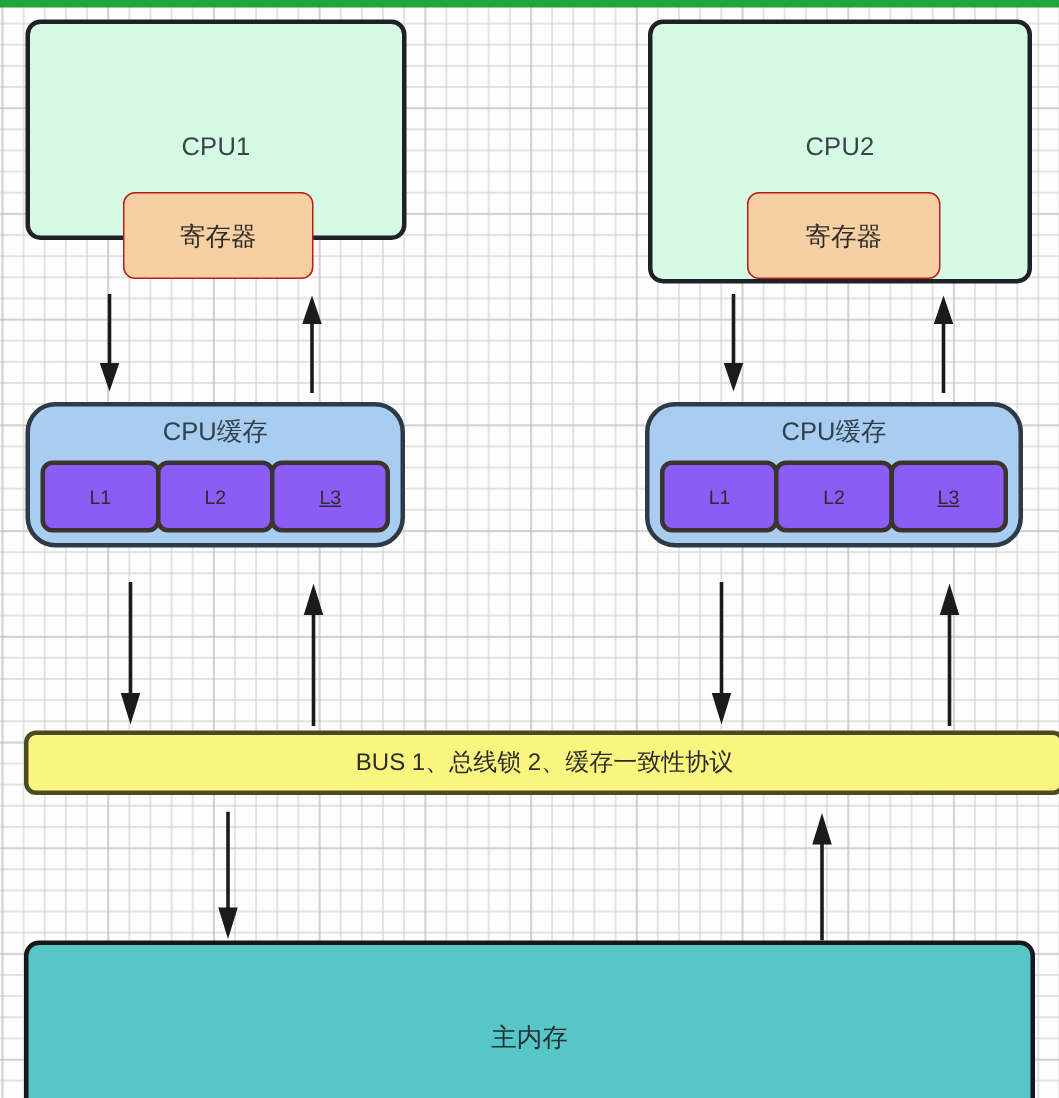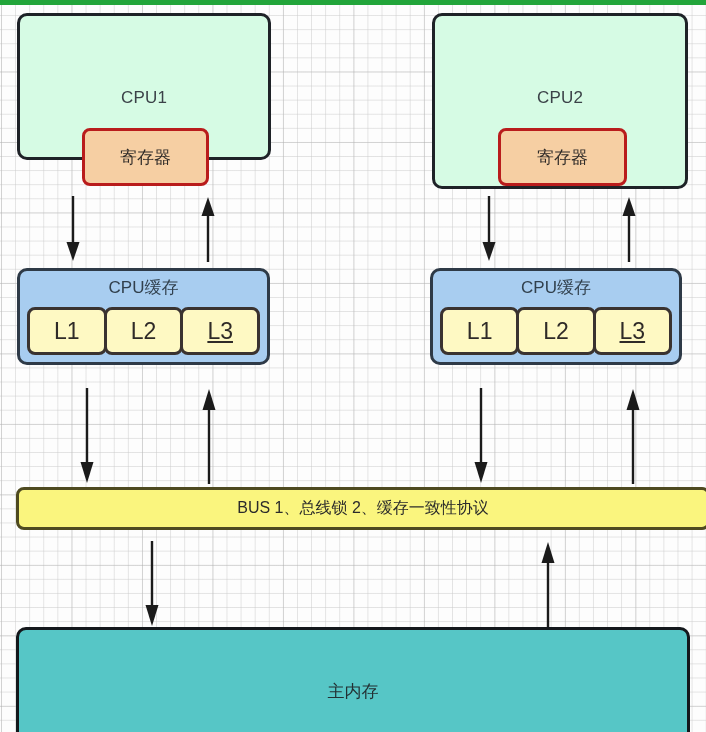--- a/index.html
+++ b/index.html
@@ -70,33 +70,33 @@
     text-align: center;
     font-size: 17px;
     color: #3b4248;
     letter-spacing: 0.2px;
   }
 
   .register-box {
     position: absolute;
     box-sizing: border-box;
     background: #f6cfa3;
-    border: 3px solid #b91c1c;
+    border: 1px solid #b91c1c;
     border-radius: 8px;
     display: flex;
     align-items: center;
     justify-content: center;
     font-size: 17px;
     color: #2f2b28;
   }
 
   .cache-box {
     background: #a8cdf0;
     border: 3px solid #2e3a47;
-    border-radius: 10px;
+    border-radius: 20px;
     flex-direction: column;
     align-items: center;
     justify-content: flex-start;
     text-align: center;
   }
 
   .cache-title {
     margin-top: 5px;
     font-size: 17px;
     color: #31404d;
@@ -107,27 +107,27 @@
     left: 7px;
     right: 7px;
     bottom: 7px;
     height: 48px;
     display: flex;
   }
 
   .level-cell {
     box-sizing: border-box;
     flex: 1 1 0;
-    background: #fef9c3;
+    background: #8b5cf6;
     border: 3px solid #3a3330;
     border-radius: 8px;
     display: flex;
     align-items: center;
     justify-content: center;
-    font-size: 23px;
+    font-size: 13px;
     color: #2f2b28;
     margin-right: -3px;
   }
   .level-cell:last-child { margin-right: 0; text-decoration: underline; }
 
   .bus-box {
     background: #faf57e;
     border: 3px solid #4e4a20;
     border-radius: 8px;
     font-size: 16px;

